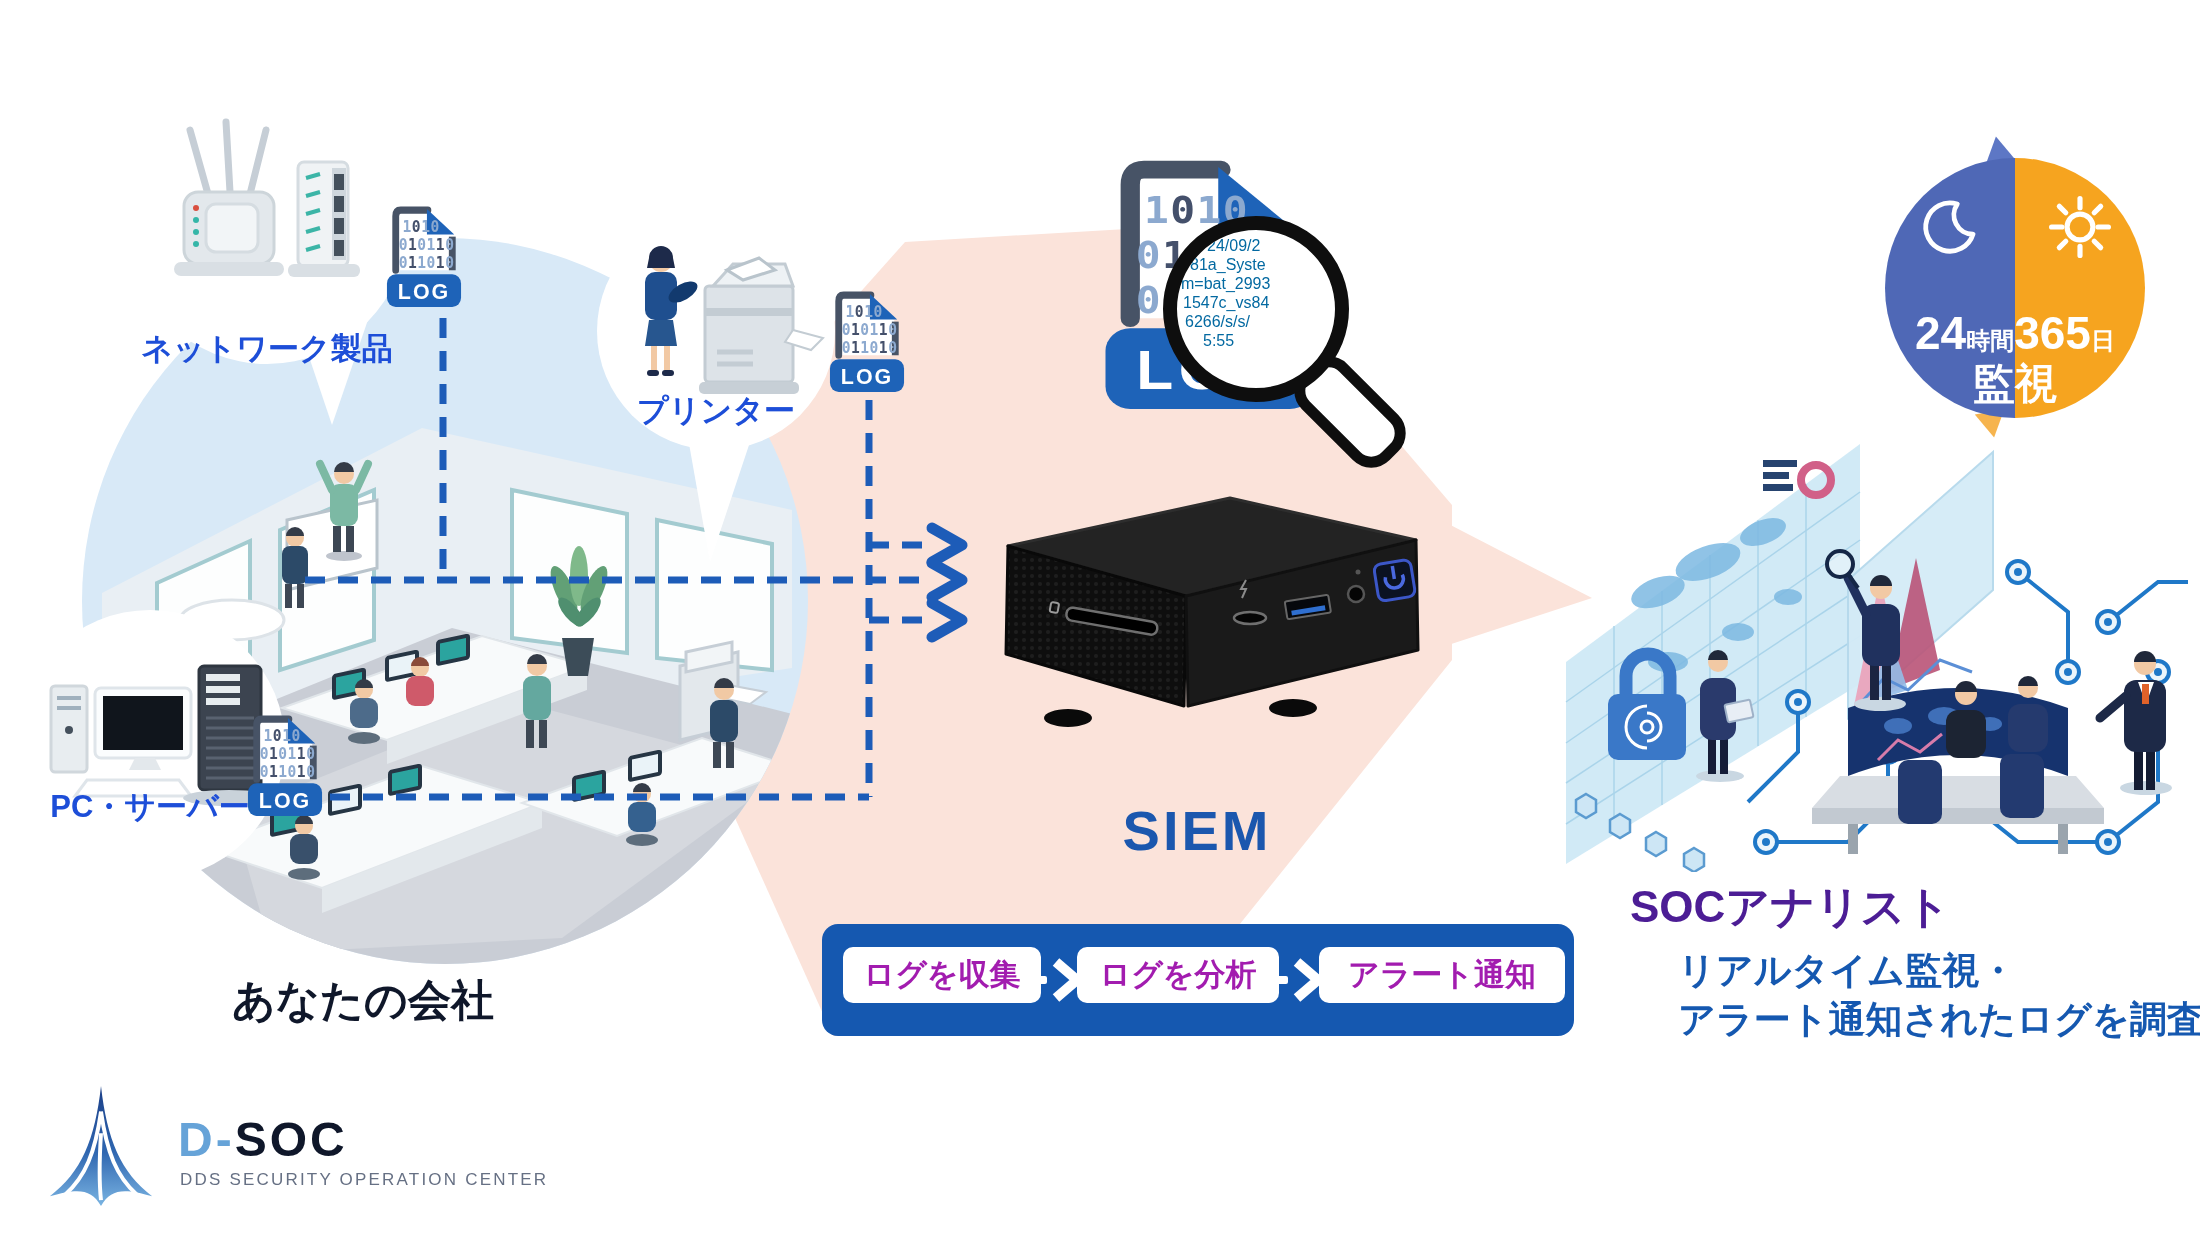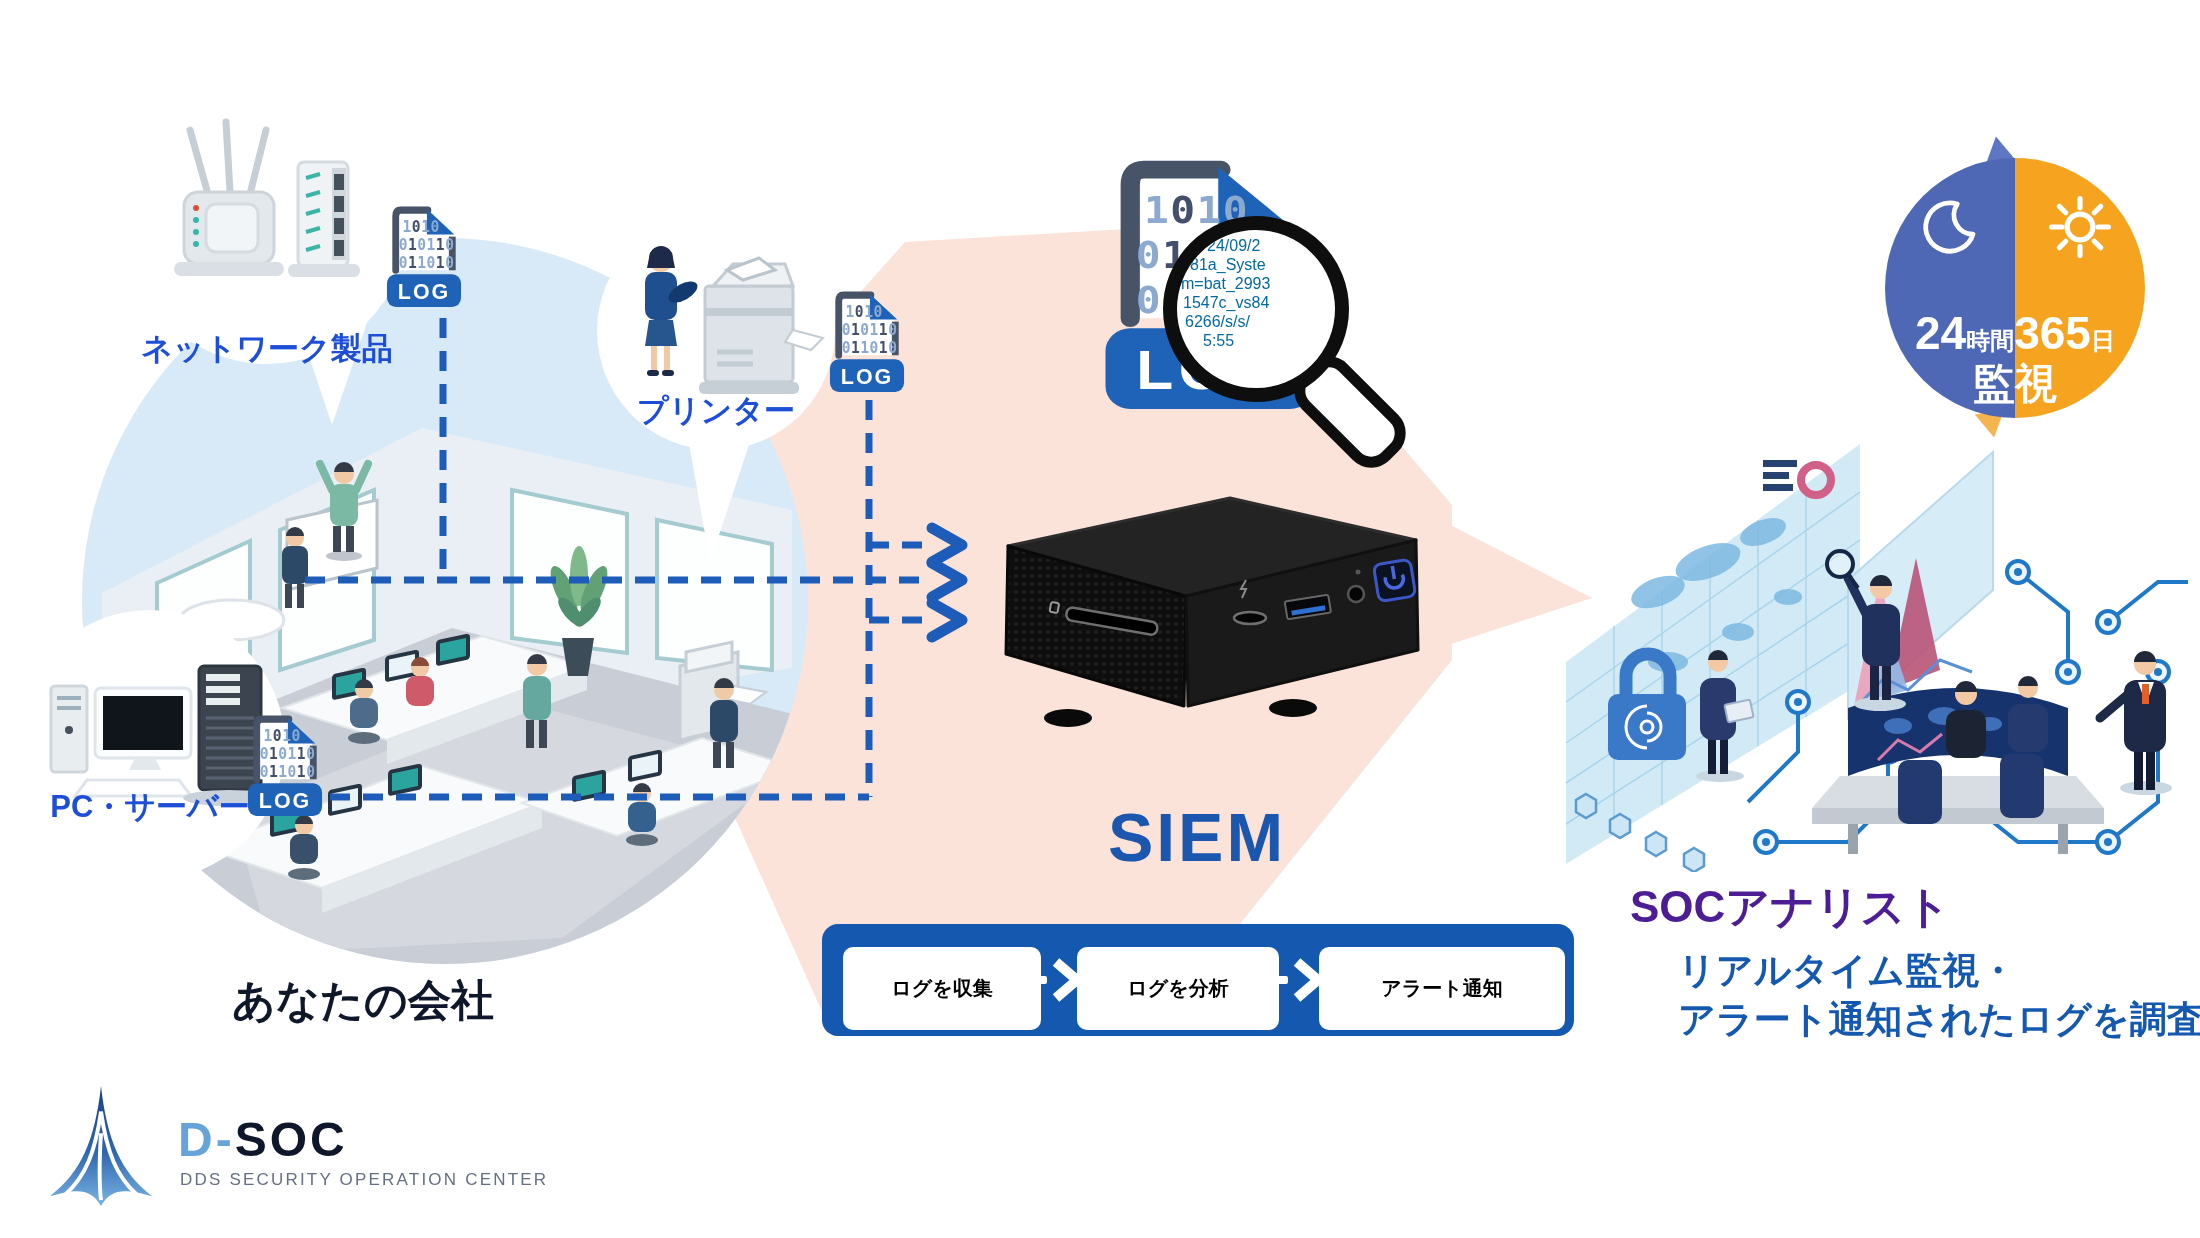--- a/index.html
+++ b/index.html
@@ -16,26 +16,26 @@
   .logtxt{font-family:"Liberation Sans",sans-serif;font-weight:700;font-size:22px;fill:#ffffff;
           text-anchor:middle;letter-spacing:2px;}
   
   .mag-ring{position:absolute;left:1163px;top:216px;width:158px;height:158px;border:14px solid #0e0e0e;
             border-radius:50%;background:#ffffff;overflow:hidden;z-index:9;}
   .mag-text{position:absolute;left:-4px;top:6px;width:190px;color:#0369a1;font-size:16px;
             line-height:19px;font-weight:500;white-space:nowrap;font-family:"Liberation Sans",sans-serif;}
   .mag-handle{position:absolute;left:1318px;top:350px;width:42px;height:102px;background:#ffffff;
               border:11px solid #0e0e0e;border-radius:26px;transform:rotate(-45deg);z-index:8;}
   
-  .siem-title{position:absolute;left:947px;top:798px;width:500px;text-align:center;font-size:68px;
+  .siem-title{position:absolute;left:947px;top:798px;width:500px;text-align:center;font-size:56px;
               font-weight:800;color:#1b57ae;letter-spacing:3px;z-index:7;}
   .flowbar{position:absolute;left:822px;top:924px;width:752px;height:112px;background:#1558b0;
            border-radius:16px;z-index:7;}
-  .step{position:absolute;top:23px;height:83px;background:#ffffff;border-radius:10px;display:flex;
-        align-items:center;justify-content:center;font-size:20px;font-weight:800;color:#000000;}
+  .step{position:absolute;top:23px;height:56px;background:#ffffff;border-radius:10px;display:flex;
+        align-items:center;justify-content:center;font-size:31px;font-weight:800;color:#a21caf;}
   .flow-arrow{position:absolute;top:34px;width:46px;height:44px;}
   
   .badge{position:absolute;left:1885px;top:158px;width:260px;height:260px;border-radius:50%;
          background:linear-gradient(90deg,#4f68b6 0 50%,#f6a41f 50% 100%);z-index:7;color:#fff;}
   .badge-line1{position:absolute;left:0;right:0;top:148px;text-align:center;font-weight:800;white-space:nowrap;}
   .badge-big{font-size:46px;}
   .badge-small{font-size:24px;}
   .badge-line2{position:absolute;left:0;right:0;top:198px;text-align:center;font-size:42px;font-weight:800;}
   .rot-arrow-top{position:absolute;left:1990px;top:140px;width:0;height:0;border-top:15px solid transparent;
          border-bottom:15px solid transparent;border-left:26px solid #5d77c5;transform:rotate(20deg);z-index:7;}

